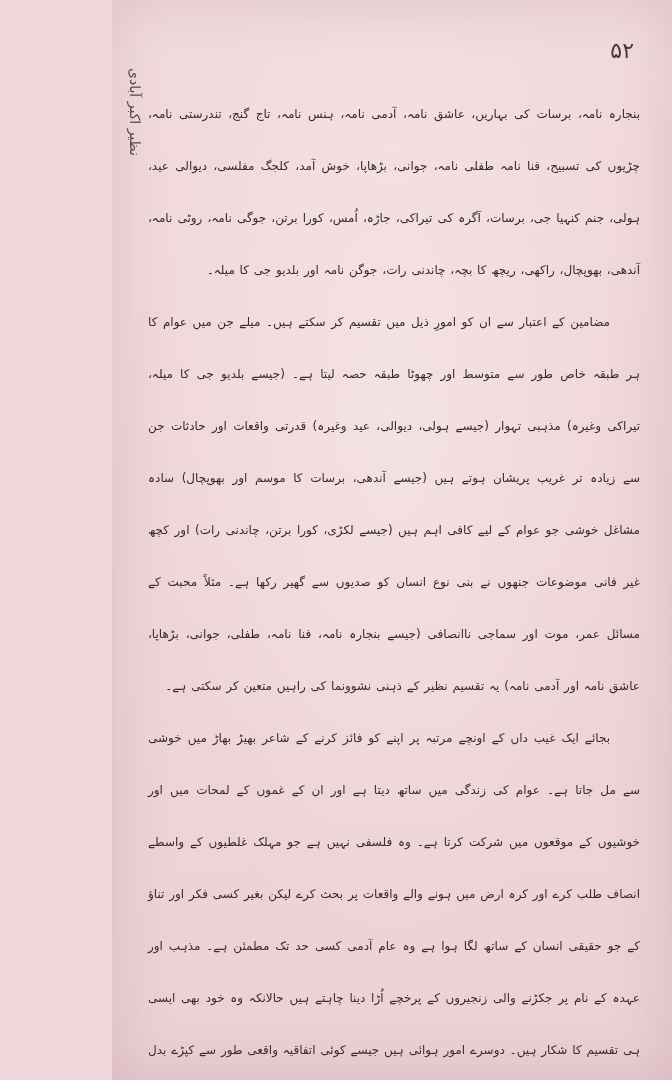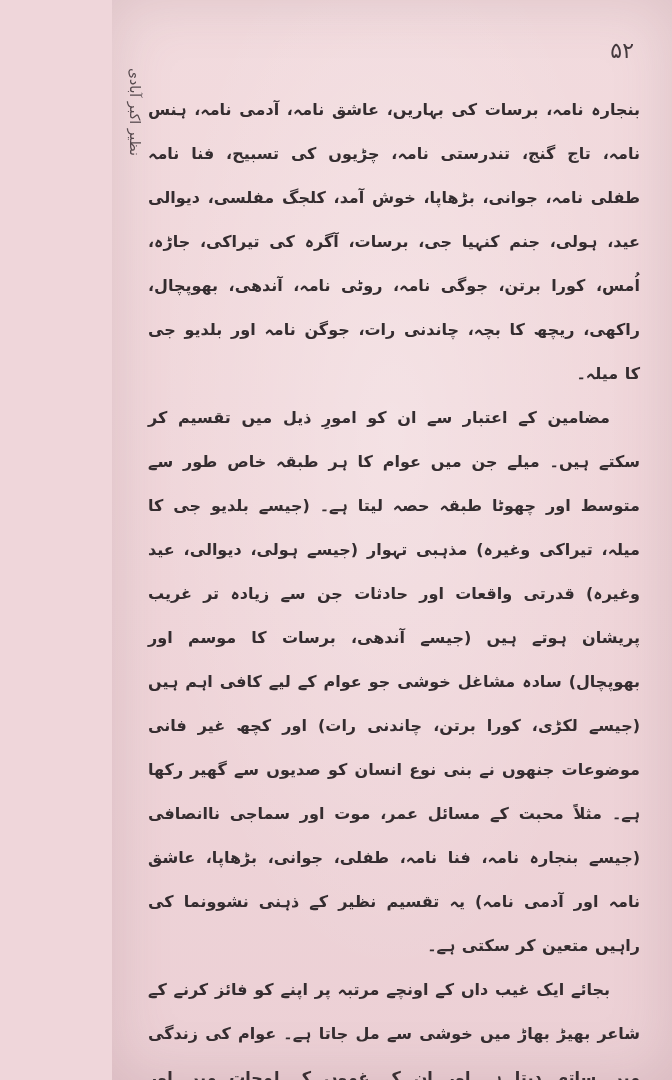--- a/index.html
+++ b/index.html
@@ -62,25 +62,24 @@
   }
 
   .body-text {
     position: absolute;
     top: 88px;
     right: 32px;
     left: 36px;
     bottom: 40px;
     direction: rtl;
     text-align: justify;
-    font-size: 16px;
-    line-height: 44px;
+    font-size: 12px;
+    line-height: 52px;
     color: #352d30;
     word-spacing: 1px;
-    font-weight: bold;
   }
 
   .body-text p {
     text-align: justify;
   }
 
   .body-text p.indented {
     text-indent: 30px;
   }
 </style>

